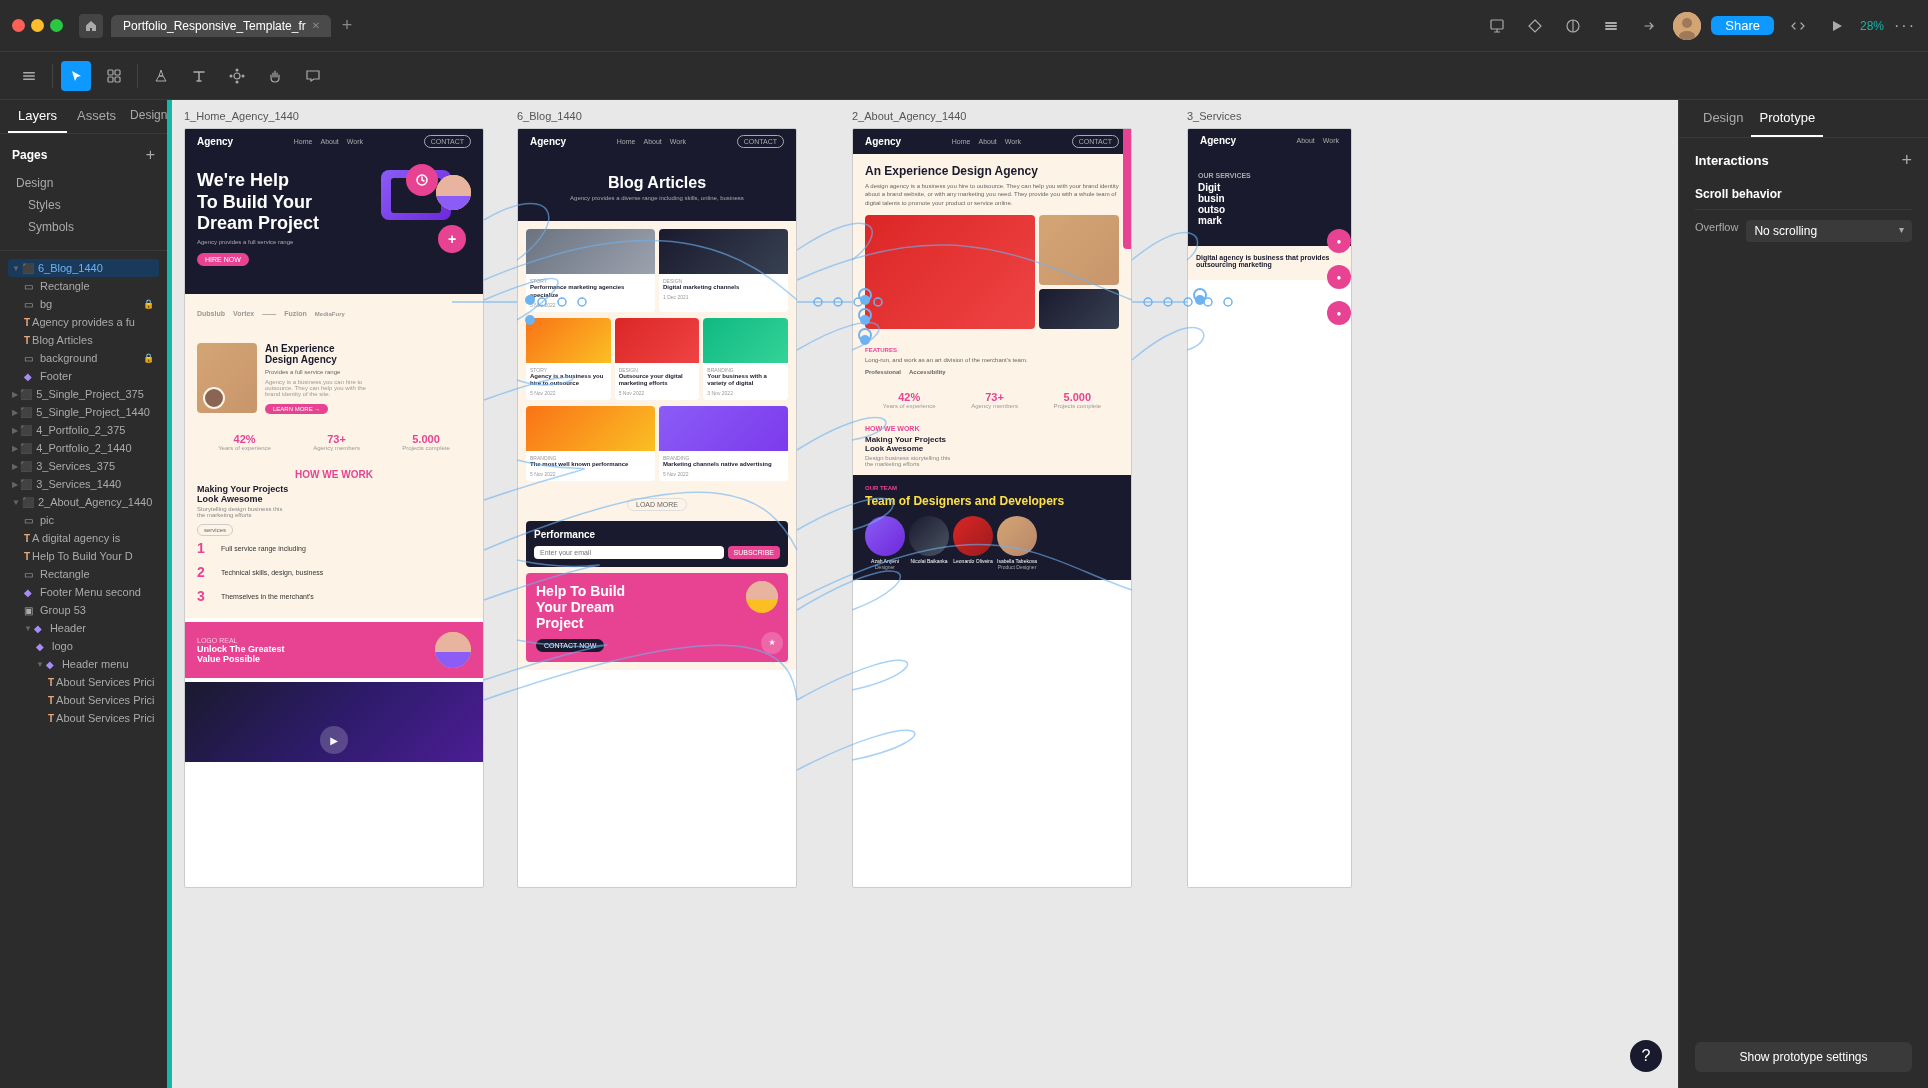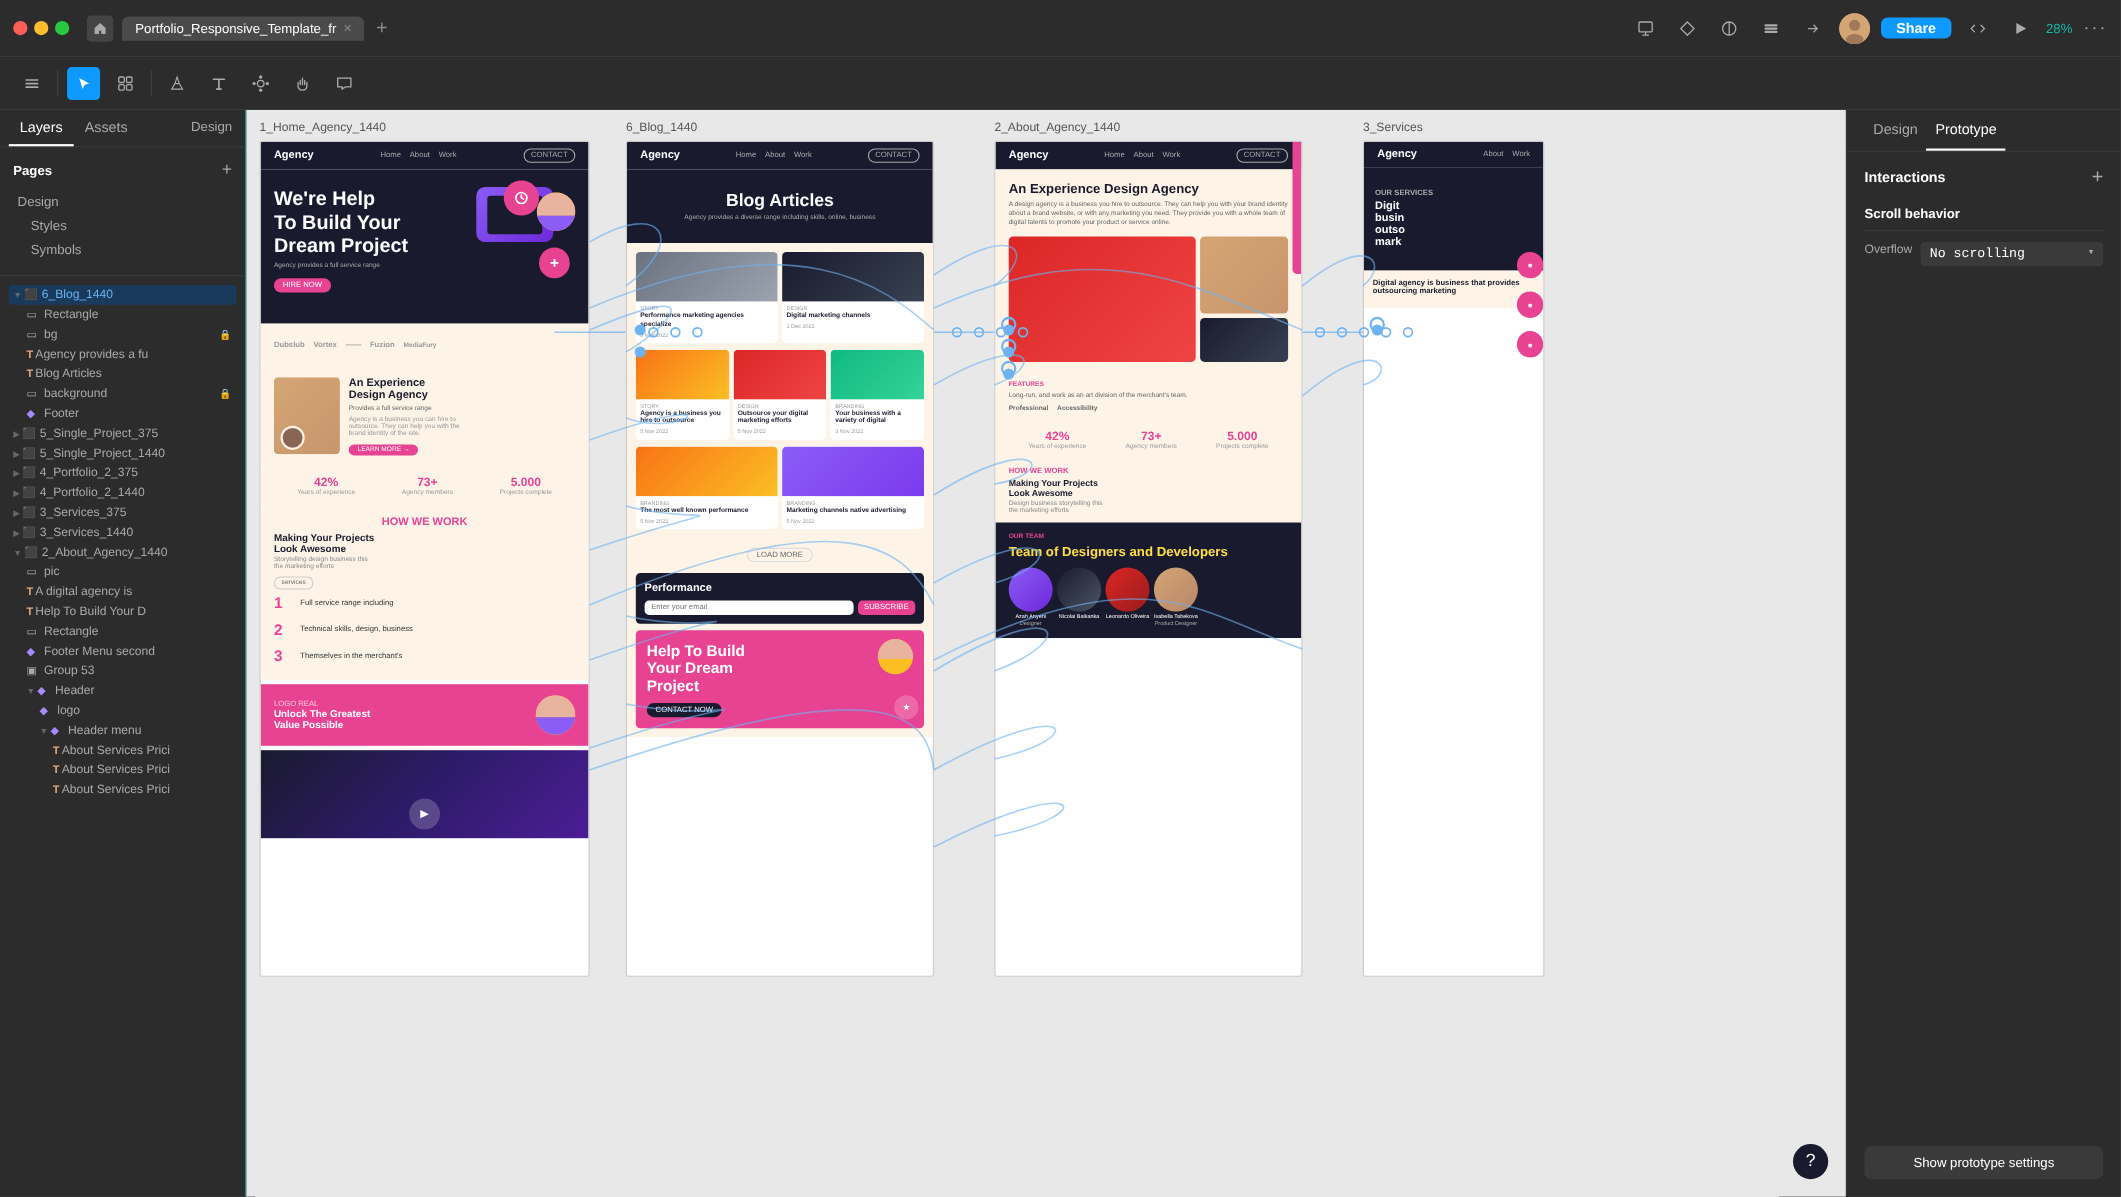--- a/index.html
+++ b/index.html
@@ -14,37 +14,37 @@
     .win-btn.min { background: #febc2e; }
     .win-btn.max { background: #28c840; }
     .home-icon { width: 24px; height: 24px; background: #444; border-radius: 4px; display: flex; align-items: center; justify-content: center; font-size: 12px; }
     .tab-bar { display: flex; align-items: center; gap: 4px; flex: 1; }
     .tab { background: #3a3a3a; border-radius: 6px 6px 0 0; padding: 4px 12px; font-size: 12px; color: #ccc; display: flex; align-items: center; gap: 6px; max-width: 220px; }
     .tab.active { background: #4a4a4a; color: #fff; }
     .tab-close { font-size: 10px; color: #888; cursor: pointer; }
     .tab-add { width: 24px; height: 24px; background: transparent; border: none; color: #888; font-size: 18px; cursor: pointer; display: flex; align-items: center; justify-content: center; }
     .topbar-right { display: flex; align-items: center; gap: 10px; margin-left: auto; }
     .toolbar-icon { width: 28px; height: 28px; display: flex; align-items: center; justify-content: center; color: #aaa; font-size: 14px; cursor: pointer; border-radius: 4px; }
-    .share-btn { background: #0d99ff; color: #fff; border: none; border-radius: 6px; padding: 2px 14px; font-size: 13px; font-weight: 700; cursor: pointer; }
+    .share-btn { background: #0d99ff; color: #fff; border: none; border-radius: 6px; padding: 2px 14px; font-size: 13px; font-weight: 400; cursor: pointer; }
     .avatar { width: 28px; height: 28px; border-radius: 50%; background: #e8b4a0; display: flex; align-items: center; justify-content: center; font-size: 11px; color: #333; overflow: hidden; }
     .zoom-level { font-size: 12px; color: #14b8a6; }
     .dots-menu { color: #aaa; font-size: 16px; cursor: pointer; letter-spacing: 2px; }
 
     
     .toolbar { height: 48px; background: #2c2c2c; display: flex; align-items: center; padding: 0 14px; gap: 16px; border-bottom: 1px solid #3a3a3a; }
     .tool-group { display: flex; align-items: center; gap: 8px; }
     .tool-btn { width: 30px; height: 30px; display: flex; align-items: center; justify-content: center; color: #aaa; font-size: 16px; cursor: pointer; border-radius: 4px; }
     .tool-btn.active { background: #0d99ff; color: #fff; }
     .tool-separator { width: 1px; height: 24px; background: #444; }
 
     
     .main { display: flex; height: calc(1088px - 100px); }
 
     
-    .left-panel { width: 224px; background: #2c2c2c; border-right: 1px solid #14b8a6; display: flex; flex-direction: column; flex-shrink: 0; }
+    .left-panel { width: 172px; background: #2c2c2c; border-right: 5px solid #14b8a6; display: flex; flex-direction: column; flex-shrink: 0; }
     .panel-tabs { display: flex; border-bottom: 1px solid #3a3a3a; padding: 0 8px; }
     .panel-tab { padding: 8px 10px; font-size: 13px; color: #aaa; cursor: pointer; border-bottom: 2px solid transparent; }
     .panel-tab.active { color: #fff; border-bottom-color: #fff; }
     .pages-section { padding: 8px; }
     .pages-header { display: flex; align-items: center; justify-content: space-between; padding: 4px 4px; margin-bottom: 4px; }
     .pages-title { font-size: 12px; font-weight: 600; color: #fff; }
     .add-page-btn { color: #aaa; font-size: 16px; cursor: pointer; }
     .page-item { padding: 4px 8px; font-size: 12px; color: #aaa; border-radius: 4px; cursor: pointer; display: flex; align-items: center; gap: 6px; }
     .layer-section { padding: 4px 8px; overflow-y: auto; flex: 1; }
     .layer-item { display: flex; align-items: center; padding: 3px 4px; font-size: 11px; color: #aaa; cursor: pointer; border-radius: 3px; white-space: nowrap; overflow: hidden; text-overflow: ellipsis; }
@@ -165,21 +165,21 @@
     .right-panel-tab { padding: 10px 8px; font-size: 13px; color: #aaa; cursor: pointer; border-bottom: 2px solid transparent; }
     .right-panel-tab.active { color: #fff; border-bottom-color: #fff; }
     .right-panel-content { padding: 12px 16px; flex: 1; overflow-y: auto; }
     .section-header { display: flex; align-items: center; justify-content: space-between; margin-bottom: 12px; }
     .section-title { font-size: 13px; font-weight: 600; color: #fff; }
     .section-add { color: #aaa; font-size: 18px; cursor: pointer; }
 
     .scroll-section { margin-top: 16px; }
     .scroll-label { font-size: 11px; color: #aaa; margin-bottom: 8px; }
     .scroll-row { display: flex; align-items: center; gap: 8px; }
-    .scroll-dropdown { background: #3a3a3a; border: none; color: #fff; font-size: 12px; padding: 4px 8px; border-radius: 4px; display: flex; align-items: flex-start; gap: 4px; cursor: pointer; flex: 1; justify-content: space-between; font-family: Liberation Mono, monospace; }
+    .scroll-dropdown { background: #3a3a3a; border: none; color: #fff; font-size: 12px; padding: 4px 8px; border-radius: 4px; display: flex; align-items: flex-start; gap: 4px; cursor: pointer; flex: 1; justify-content: space-between; }
 
     .show-proto-btn { margin: 16px; background: #3a3a3a; border: none; color: #fff; font-size: 12px; padding: 8px 12px; border-radius: 6px; cursor: pointer; width: calc(100% - 32px); text-align: center; }
 
     
     .proto-line { stroke: #6db3f2; stroke-width: 1.5; fill: none; opacity: 0.6; }
     .proto-dot-start { fill: #6db3f2; }
 
     .overflow-hidden { overflow: hidden; }
 
     .load-more { text-align: center; padding: 6px; }

